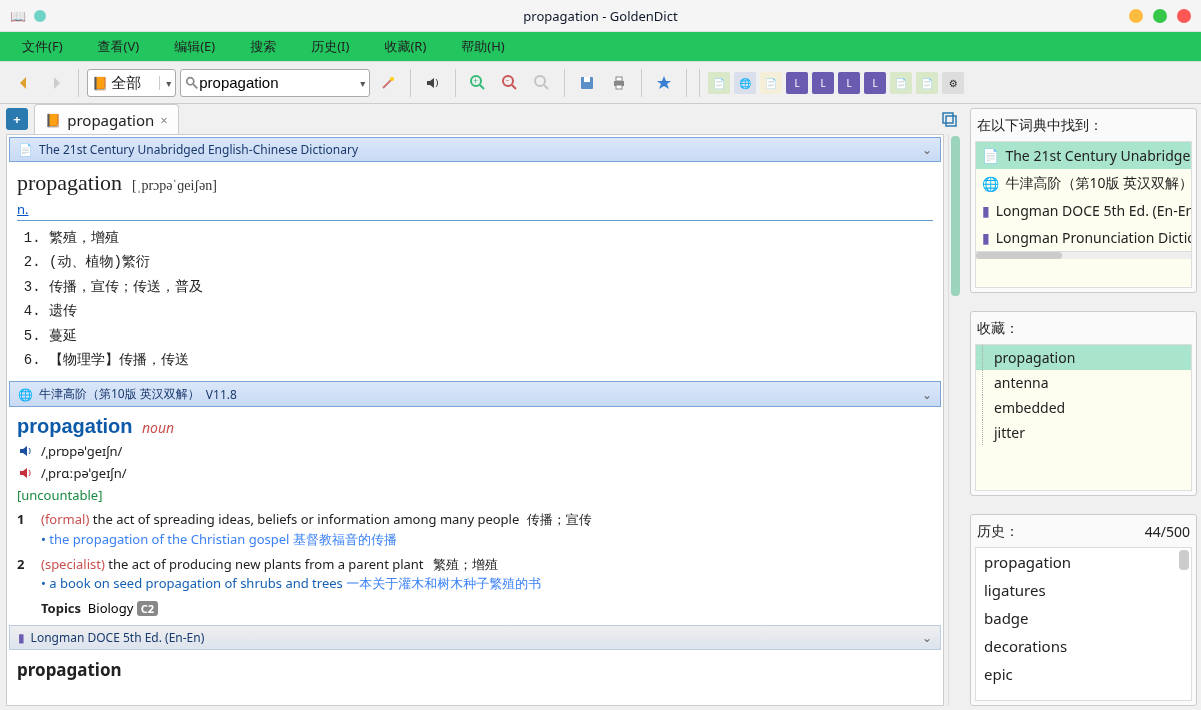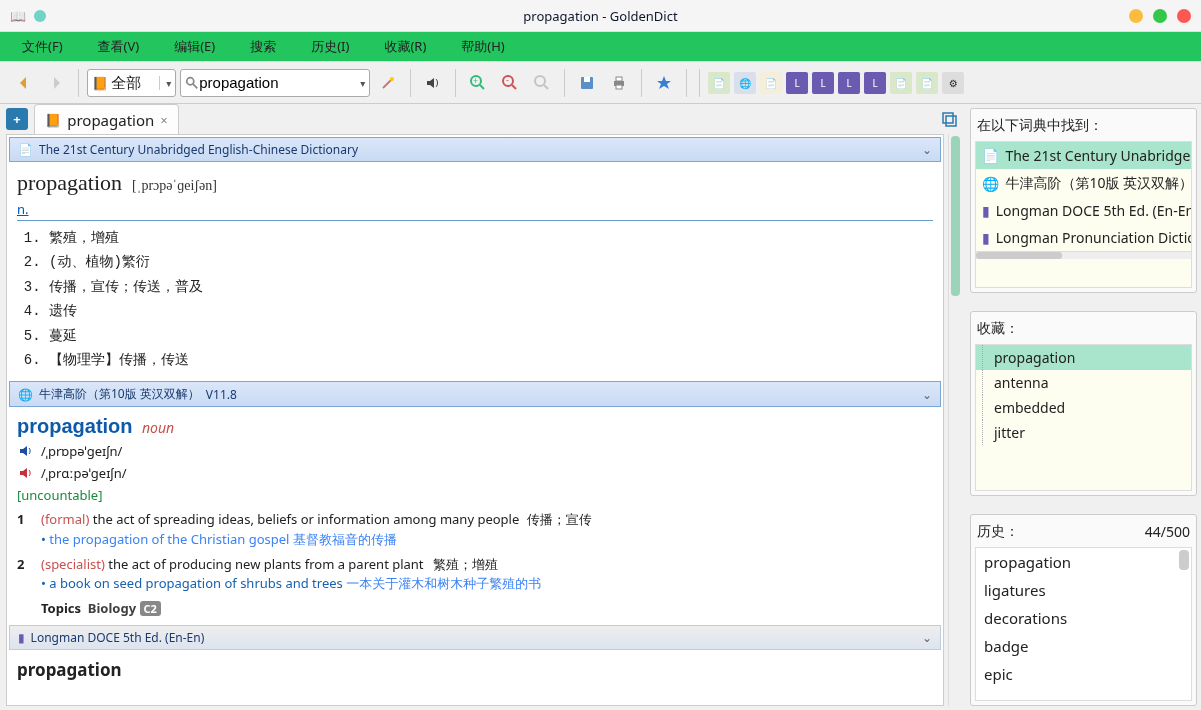--- a/index.html
+++ b/index.html
@@ -61,21 +61,21 @@
 .phon-row { display: flex; align-items: center; gap: 6px; font-size: 13px; margin-top: 4px; }
 .spk { width: 18px; height: 18px; display:inline-flex; align-items:center; justify-content:center; }
 .uncount { color: #1a8a3f; font-size: 13px; margin-top: 4px; }
 .oald-sense { display: flex; gap: 10px; margin-top: 6px; font-size: 13px; line-height: 1.5; }
 .sense-num { font-weight: bold; width: 14px; }
 .register { color: #c8504e; }
 .example { color: #1661b3; margin-left: 24px; font-size: 13px; }
 .ex-trans { color: #3b82f6; }
 .topics { margin-top: 6px; margin-left: 24px; font-size: 13px; }
 .topics .label { font-weight: bold; }
-.topics .topic { color: #404040; font-weight: bold; }
+.topics .topic { color: #000000; font-weight: normal; }
 .cefr { display:inline-block; background:#888; color:#fff; border-radius:3px; padding:0 4px; font-size:11px; font-weight:bold; }
 
 
 .panel { border: 1px solid #ccc; background: #fafafa; border-radius: 3px; padding: 4px; display:flex; flex-direction:column; }
 .panel-title { font-size: 14px; margin-bottom: 4px; padding: 2px; }
 .panel-list { background: #fefef0; border: 1px solid #ddd; flex:1; overflow: hidden; }
 .panel-item { padding: 4px 6px; white-space: nowrap; overflow: hidden; cursor: pointer; font-size: 14px; display:flex; align-items:center; gap:6px; }
 .panel-item.selected { background: #a8e5cc; }
 .panel-scroll { height: 8px; background: #eee; border-top:1px solid #ddd; position: relative; }
 .panel-scroll-thumb { position:absolute; left:0; width:40%; height:100%; background:#ccc; border-radius:3px; }
@@ -363,20 +363,20 @@
     </div>
 
     <div class="panel" style="flex:1;">
       <div class="panel-title history-title">
         <span>历史：</span>
         <span>44/500</span>
       </div>
       <div class="history-list" style="position:relative;flex:1;">
         <div class="history-item">propagation</div>
         <div class="history-item">ligatures</div>
+        <div class="history-item">badge</div>
         <div class="history-item">decorations</div>
-        <div class="history-item">badge</div>
         <div class="history-item">epic</div>
         <div style="position:absolute;right:2px;top:2px;width:10px;height:20px;background:#ccc;border-radius:4px;"></div>
       </div>
     </div>
   </div>
 </div>
 
 </body></html>

